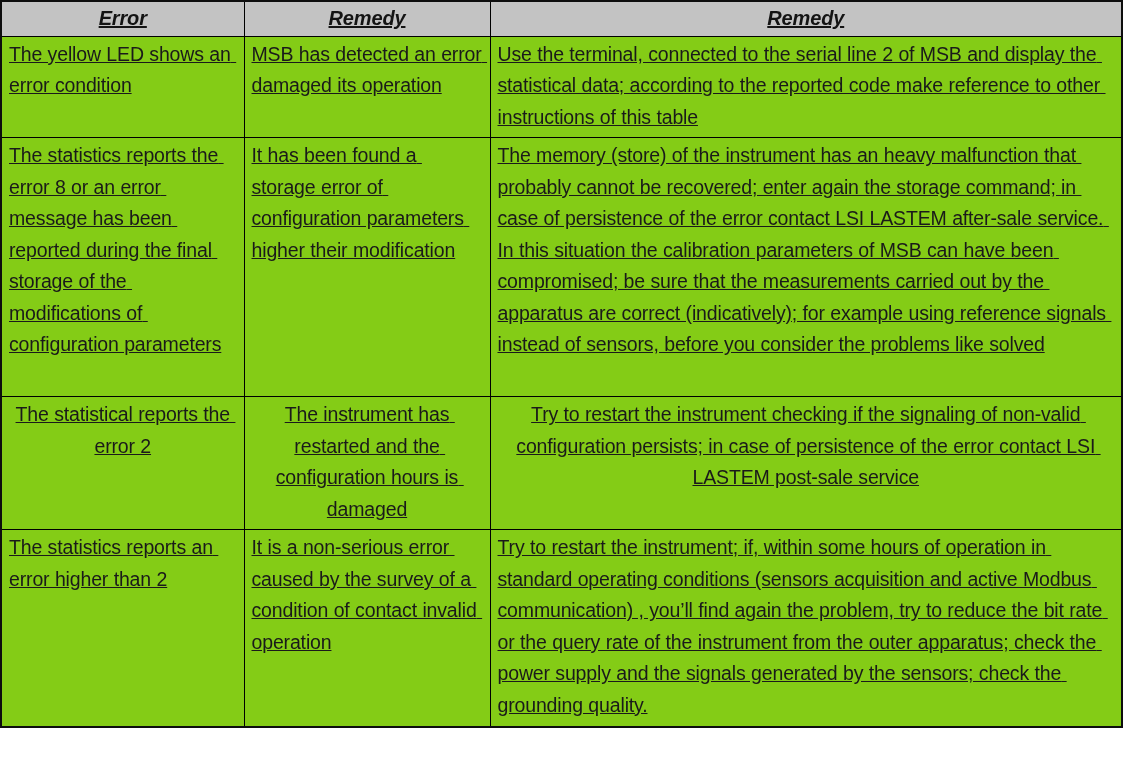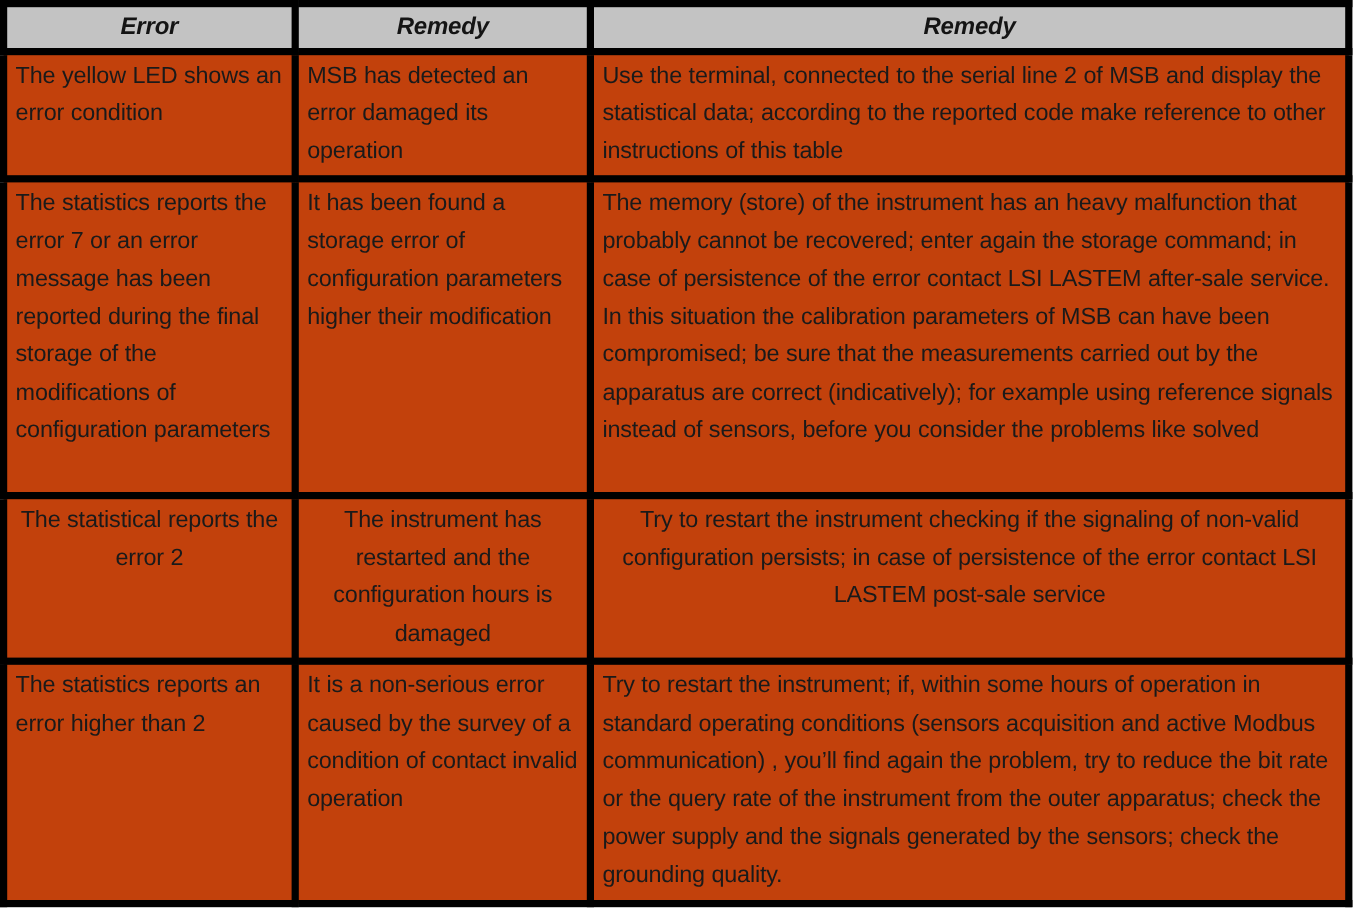--- a/index.html
+++ b/index.html
@@ -29,43 +29,44 @@
     margin: 0;
     border: 2px solid #0d0d0d;
   }
 
   table.err-table col.c-error  { width: 243px; }
   table.err-table col.c-cause  { width: 246px; }
   table.err-table col.c-remedy { width: 632px; }
 
   table.err-table th,
   table.err-table td {
-    border: 6px solid #000000;
+    border: 1px solid #000000;
     vertical-align: top;
     padding: 2px 7px 4px 7px;
     font-size: 19.5px;
     line-height: 1.615;
     letter-spacing: -0.15px;
     word-spacing: 0.2px;
+    text-decoration: underline;
   }
 
   table.err-table thead th {
     background: #c3c3c3;
     text-align: center;
     font-weight: bold;
     font-style: italic;
     font-size: 20px;
     line-height: 1.3;
     padding: 3px 6px 5px 6px;
     vertical-align: middle;
     color: #141414;
   }
 
   table.err-table tbody td {
-    background: #c2410c;
+    background: #84cc16;
     font-weight: normal;
     font-style: normal;
   }
 
   
   tr[data-row="0"] td { height: 94px; }
   tr[data-row="1"] td { height: 252px; }
   tr[data-row="2"] td { height: 94px; text-align: center; }
   tr[data-row="3"] td { height: 190px; }
 
@@ -98,21 +99,21 @@
           </td>
         <td>
             <span class="cell-text">MSB has detected an error damaged its operation</span>
           </td>
         <td>
             <span class="cell-text">Use the terminal, connected to the serial line 2 of MSB and display the statistical data; according to the reported code make reference to other instructions of this table</span>
           </td>
       </tr>
       <tr data-row="1">
         <td>
-            <span class="cell-text">The statistics reports the error 7 or an error message has been reported during the final storage of the modifications of configuration parameters</span>
+            <span class="cell-text">The statistics reports the error 8 or an error message has been reported during the final storage of the modifications of configuration parameters</span>
           </td>
         <td>
             <span class="cell-text">It has been found a storage error of configuration parameters higher their modification</span>
           </td>
         <td>
             <span class="cell-text">The memory (store) of the instrument has an heavy malfunction that probably cannot be recovered; enter again the storage command; in case of persistence of the error contact LSI LASTEM after-sale service. In this situation the calibration parameters of MSB can have been compromised; be sure that the measurements carried out by the apparatus are correct (indicatively); for example using reference signals instead of sensors, before you consider the problems like solved</span>
           </td>
       </tr>
       <tr data-row="2">
         <td>

